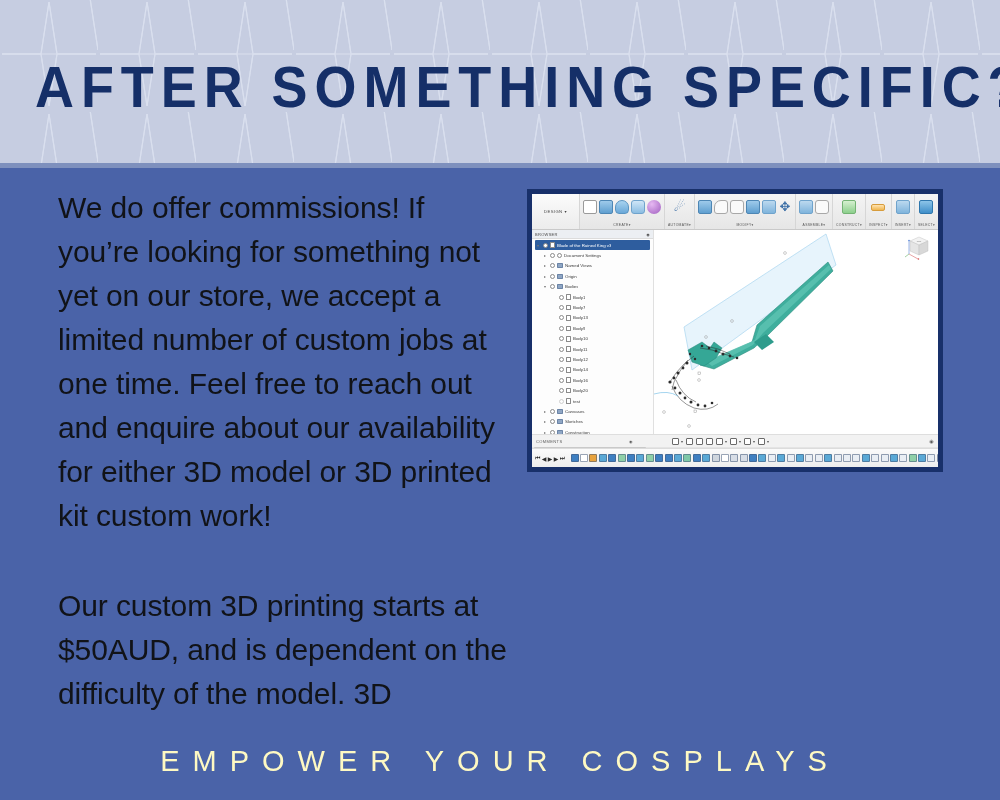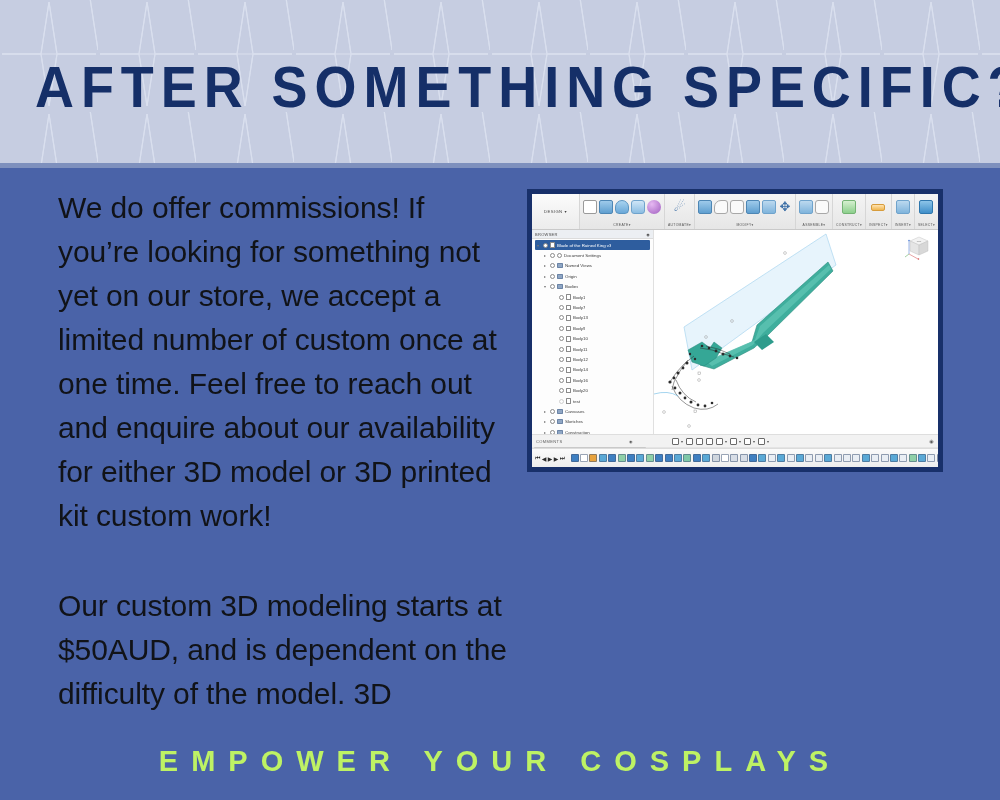--- a/index.html
+++ b/index.html
@@ -47,23 +47,23 @@
     letter-spacing:-0.1px;
   }
   #copy-left-a  { left:58px;  top:186px; width:450px; }
   #copy-left-b  { left:58px;  top:584px; width:450px; }
   #copy-right   { left:526px; top:494px; width:420px; }
 
   
   #footer {
     position:absolute; left:0; top:736px; width:1000px; height:50px;
     text-align:center;
-    font-size:29px; font-weight:bold;
+    font-size:29px; font-weight:normal;
     letter-spacing:13px;
-    color:#bef264;
+    color:#fef9c3;
     line-height:50px;
     white-space:nowrap;
   }
 
   
   #cad {
     position:absolute; left:527px; top:189px; width:416px; height:283px;
     border:5px solid #18306a;
     background:#ffffff;
     overflow:hidden;
@@ -186,23 +186,23 @@
             <path d="M2 54 L96 54"></path>
           </g>
         </pattern>
       </defs>
       <rect x="0" y="0" width="1000" height="168" fill="url(#starpat)"></rect>
     </svg>
     <div id="header-rule"></div>
     <div id="title">AFTER SOMETHING SPECIFIC?</div>
   </div>
 
-  <div class="copy" id="copy-left-a">We do offer commissions! If you’re looking for something not yet on our store, we accept a limited number of custom once at one time. Feel free to reach out and enquire about our availability for either 3D model or 3D printed kit custom work!</div>
-
-  <div class="copy" id="copy-left-b">Our custom 3D modeling starts at $50AUD, and is dependent on the difficulty of the model. 3D</div>
+  <div class="copy" id="copy-left-a">We do offer commissions! If you’re looking for something not yet on our store, we accept a limited number of custom jobs at one time. Feel free to reach out and enquire about our availability for either 3D model or 3D printed kit custom work!</div>
+
+  <div class="copy" id="copy-left-b">Our custom 3D printing starts at $50AUD, and is dependent on the difficulty of the model. 3D</div>
 
 
   <div id="cad">
     <div id="cad-inner">
 
       <div id="ribbon">
         <div class="design-btn">
           <span>DESIGN</span>
           <span style="margin-left:2px;">▾</span>
         </div>

